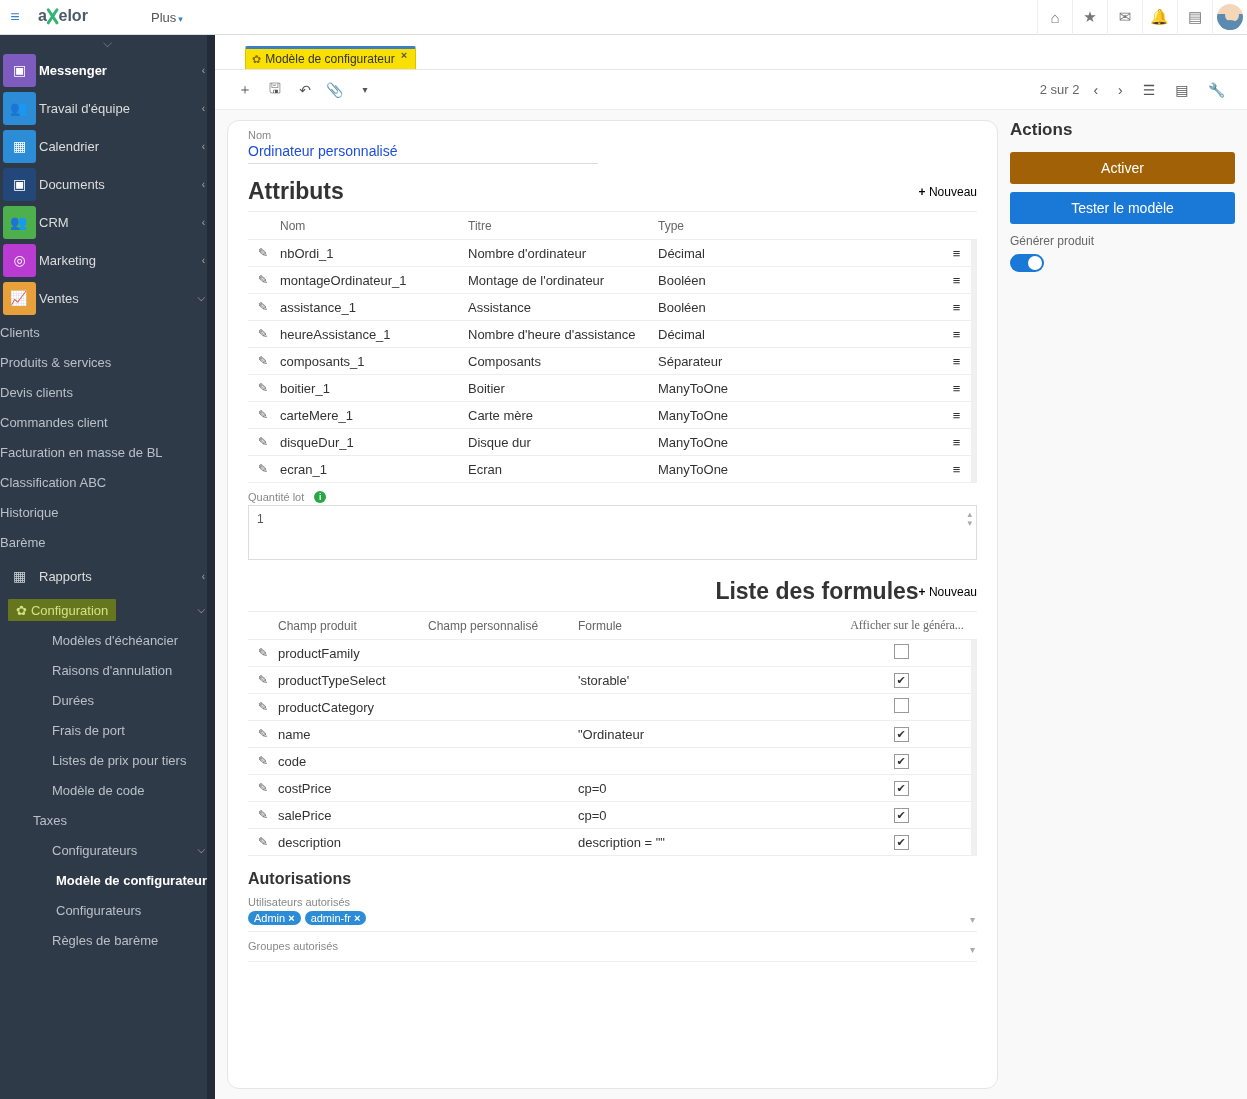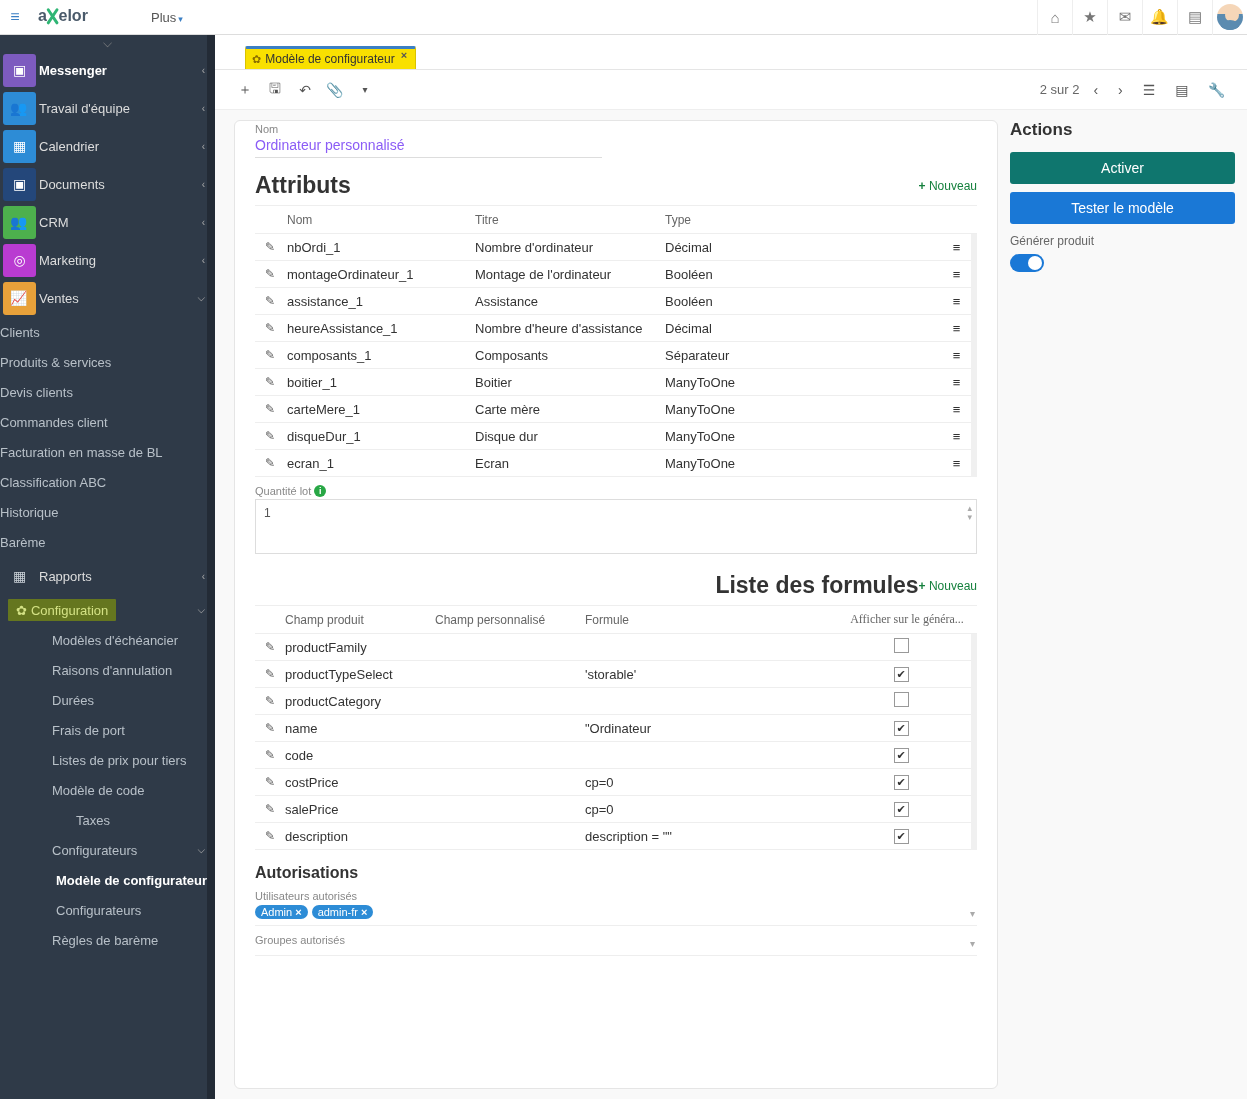--- a/index.html
+++ b/index.html
@@ -43,43 +43,43 @@
 .tab-gear { color: #8a6d00; font-size: 11px; }
 .tab-close { color: #555; font-size: 11px; cursor: pointer; margin-left: 2px; position: relative; top:-4px; font-weight: bold;}
 
 .toolbar { height: 40px; display: flex; align-items: center; padding: 0 15px; border-bottom: 1px solid #eee; }
 .tool-btn { width: 30px; text-align: center; color: #555; font-size: 14px; cursor: pointer; }
 .toolbar-right { margin-left: auto; display: flex; align-items: center; gap: 8px; color: #666; font-size: 13px; }
 .pager-btn { color: #555; cursor: pointer; padding: 0 6px; font-size: 14px; }
 .view-btn { color: #555; cursor: pointer; padding: 0 6px; font-size: 14px; }
 
 .body-split { display: flex; flex: 1; overflow: hidden; padding: 10px 12px; gap: 12px; background: #f9f9f9; }
-.form-panel { flex: 1; background: #fff; border: 1px solid #e5e5e5; border-radius: 6px; padding: 2px 20px; overflow-y: auto; margin-left: 7px; }
+.form-panel { flex: 1; background: #fff; border: 1px solid #e5e5e5; border-radius: 12px; padding: 8px 20px; overflow-y: auto; }
 .side-panel { width: 225px; }
 
 .field-label { font-size: 11px; color: #888; margin-bottom: 2px; }
-.field-value { font-size: 14px; color: #8b5cf6; border-bottom: 1px solid #ddd; padding-bottom: 4px; margin-bottom: 14px; width: 48%; }
+.field-value { font-size: 14px; color: #1d4ed8; border-bottom: 1px solid #ddd; padding-bottom: 4px; margin-bottom: 14px; width: 48%; }
 
 .section-head { display: flex; align-items: center; margin: 6px 0 6px 0; }
 .section-title { font-size: 23px; font-weight: bold; color: #333; flex: 1; }
-.add-new { color: #15803d; font-size: 12px; cursor: pointer; }
+.add-new { color: #000000; font-size: 12px; cursor: pointer; }
 .add-new::before { content: '+ '; font-weight: bold; }
 
 .grid { border-top: 1px solid #eee; position: relative; }
 .grid-scroll { max-height: 245px; overflow-y: auto; border-right: 6px solid #f0f0f0; }
 .grid-head, .grid-row { display: flex; align-items: center; border-bottom: 1px solid #eee; }
 .grid-head { color: #666; font-size: 12px; height: 28px; }
 .grid-row { height: 27px; font-size: 13px; color: #333; }
 .gc-edit { width: 30px; text-align: center; color: #555; cursor: pointer; font-size: 12px; }
 .gc-menu { width: 30px; text-align: center; color: #333; cursor: pointer; font-size: 13px; font-weight: bold; letter-spacing: -1px; }
 .gc1 { flex: 0 0 190px; padding-left: 2px; }
 .gc2 { flex: 0 0 190px; }
 .gc3 { flex: 1; }
 
-.qty-label { font-size: 11px; color: #888; margin-top: 8px; display: flex; align-items: flex-end; gap: 3px; }
+.qty-label { font-size: 11px; color: #888; margin-top: 8px; display: flex; align-items: flex-end; gap: 10px; }
 .info-badge { width: 12px; height: 12px; border-radius: 50%; background: #28a745; color: #fff; font-size: 9px; display: inline-flex; align-items: center; justify-content: center; font-weight: bold; }
 .qty-box { border: 1px solid #ddd; height: 55px; margin-top: 2px; padding: 6px 8px; font-size: 12px; color: #555; position: relative; }
 .qty-box::after { content: '▴\A▾'; white-space: pre; position: absolute; right: 4px; top: 4px; font-size: 9px; line-height: 9px; color: #aaa; }
 
 .fc-head, .fc-row { display: flex; align-items: center; border-bottom: 1px solid #eee; }
 .fc-head { color: #666; font-size: 12px; height: 28px; }
 .fc-row { height: 27px; font-size: 13px; color: #333; }
 .fc-edit { width: 30px; text-align: center; color: #555; cursor: pointer; font-size: 12px; }
 .fc1 { flex: 0 0 150px; }
 .fc2 { flex: 0 0 150px; }
@@ -89,21 +89,21 @@
 
 .auth-title { font-size: 16px; font-weight: bold; margin: 14px 0 8px 0; }
 .auth-label { font-size: 11px; color: #888; margin-bottom: 3px; }
 .tags-row { display: flex; gap: 4px; align-items: flex-start; border-bottom: 1px solid #eee; padding-bottom: 6px; margin-bottom: 8px; position: relative; }
 .tags-row::after { content: '▾'; position: absolute; right: 2px; bottom: 6px; color: #aaa; font-size: 10px; }
 .tag { background: #2d8cd6; color: #fff; padding: 1px 6px; border-radius: 8px; font-size: 11px; display: inline-flex; align-items: center; gap: 3px; }
 .tag-x { font-weight: bold; cursor: pointer; }
 
 .actions-title { font-size: 17px; font-weight: bold; color: #333; margin-bottom: 12px; }
 .btn { display: block; width: 100%; text-align: center; padding: 8px 0; border-radius: 3px; font-size: 14px; cursor: pointer; margin-bottom: 8px; border: none; color: #fff; }
-.btn-light { background: #0f766e; }
+.btn-light { background: #a16207; }
 .btn-primary { background: #1a78d6; }
 .side-label { font-size: 12px; color: #666; margin: 10px 0 6px 0; }
 .toggle { width: 34px; height: 18px; background: #1a78d6; border-radius: 9px; position: relative; cursor: pointer; }
 .toggle::after { content: ''; position: absolute; right: 2px; top: 2px; width: 14px; height: 14px; background: #fff; border-radius: 50%; }
 </style>
 </head>
 <body>
 
 <div class="topbar">
   <div class="topbar-left">
@@ -194,21 +194,21 @@
         </div>
         <div class="nav-chevron" style="margin-left:auto;">⌵</div>
       </div>
       <div id="config-sub">
           <div class="nav-sub" style="padding-left: 52px;">Modèles d'échéancier</div>
           <div class="nav-sub" style="padding-left: 52px;">Raisons d'annulation</div>
           <div class="nav-sub" style="padding-left: 52px;">Durées</div>
           <div class="nav-sub" style="padding-left: 52px;">Frais de port</div>
           <div class="nav-sub" style="padding-left: 52px;">Listes de prix pour tiers</div>
           <div class="nav-sub" style="padding-left: 52px;">Modèle de code</div>
-          <div class="nav-sub" style="padding-left: 76px;">Taxes</div>
+          <div class="nav-sub" style="padding-left: 33px;">Taxes</div>
         </div>
       <div class="nav-sub" style="padding-left:52px;">
         <span>Configurateurs</span>
         <span class="nav-sub-chev">⌵</span>
       </div>
       <div id="configu-sub">
           <div class="nav-sub2 active">Modèle de configurateur</div>
           <div class="nav-sub2">Configurateurs</div>
         </div>
       <div class="nav-sub" style="padding-left:52px;">

